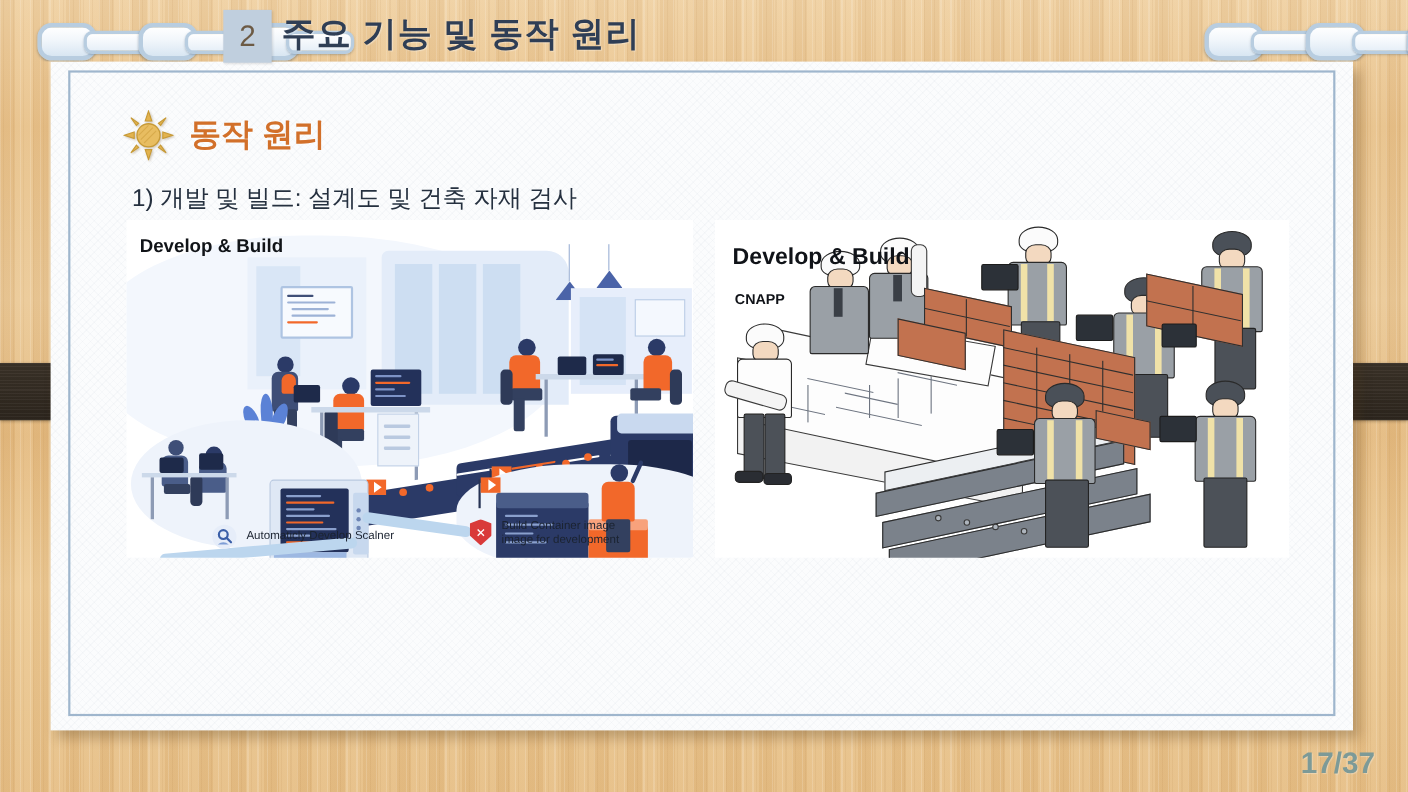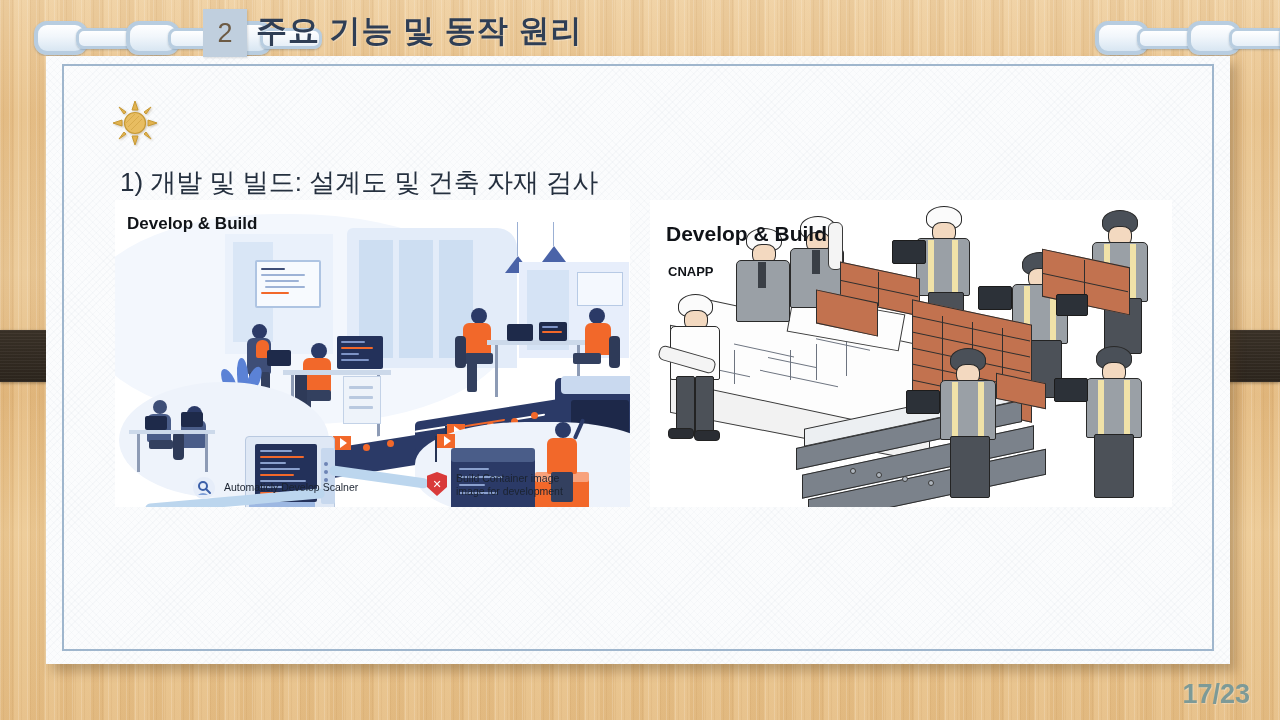--- a/index.html
+++ b/index.html
@@ -103,21 +103,21 @@
     display:flex;align-items:center;gap:14px;
   }
   #sun-icon{position:relative;width:46px;height:46px;}
   #sun-icon svg{display:block;filter:drop-shadow(1px 1px 1px rgba(120,90,40,.35));}
   #section-heading-text{
     font-size:29px;font-weight:bold;color:#d2702a;
     text-shadow:1px 1px 1px rgba(255,255,255,.5);
   }
   #bullet-line{
     position:absolute;left:120px;top:165px;
-    font-size:26px;color:#25303f;white-space:nowrap;
+    font-size:22px;color:#25303f;white-space:nowrap;
   }
 
   
   #left-figure{
     position:absolute;left:115px;top:200px;width:515px;height:307px;
     background:#ffffff;overflow:hidden;
   }
   #left-figure-title{
     position:absolute;left:12px;top:14px;
     font-size:17px;font-weight:bold;color:#111418;z-index:6;
@@ -244,20 +244,21 @@
         <polygon points="45,23 36,20 36,26"></polygon>
         <polygon points="7,7 14,12 12,14"></polygon>
         <polygon points="39,7 32,12 34,14"></polygon>
         <polygon points="7,39 12,32 14,34"></polygon>
         <polygon points="39,39 34,32 32,34"></polygon>
       </g>
       <circle cx="23" cy="23" r="10.5" fill="#e8bd61" stroke="#c79a36" stroke-width="1.2"></circle>
       <path d="M16 27 L27 16 M19 30 L30 19 M14 23 L23 14" stroke="#d8ab4c" stroke-width="1" fill="none"></path>
     </svg>
   </span>
+  <span id="section-heading-text">동작 원리</span>
 </div>
 <div id="bullet-line">1)  개발 및 빌드: 설계도 및 건축 자재 검사</div>
 
 <div id="left-figure">
   <div id="left-figure-title">Develop &amp; Build</div>
 
   <div class="lf-bg-blob" style="left:-30px;top:14px;width:430px;height:210px;background:#f3f7fd;border-radius:46% 54% 50% 50%;"></div>
   <div class="office-wall" style="left:232px;top:28px;width:170px;height:140px;background:#e3ecf9;border-radius:6px 20px 0 0;"></div>
   <div class="win" style="left:244px;top:40px;width:34px;height:118px;"></div>
   <div class="win" style="left:284px;top:40px;width:34px;height:118px;"></div>
@@ -530,13 +531,13 @@
 
   <div class="helmet helmet-dark" style="left:446px;top:146px;width:34px;height:22px;"></div>
   <div class="face" style="left:452px;top:162px;width:22px;height:18px;"></div>
   <div class="body-gray" style="left:436px;top:178px;width:54px;height:58px;"></div>
   <div class="vest-stripe" style="left:448px;top:180px;width:6px;height:54px;"></div>
   <div class="vest-stripe" style="left:474px;top:180px;width:6px;height:54px;"></div>
   <div class="pants" style="left:444px;top:234px;width:38px;height:62px;"></div>
   <div class="scanner" style="left:404px;top:178px;width:32px;height:22px;"></div>
 </div>
 
-<div id="page-number">17/23</div>
+<div id="page-number">17/37</div>
 
 </body></html>

